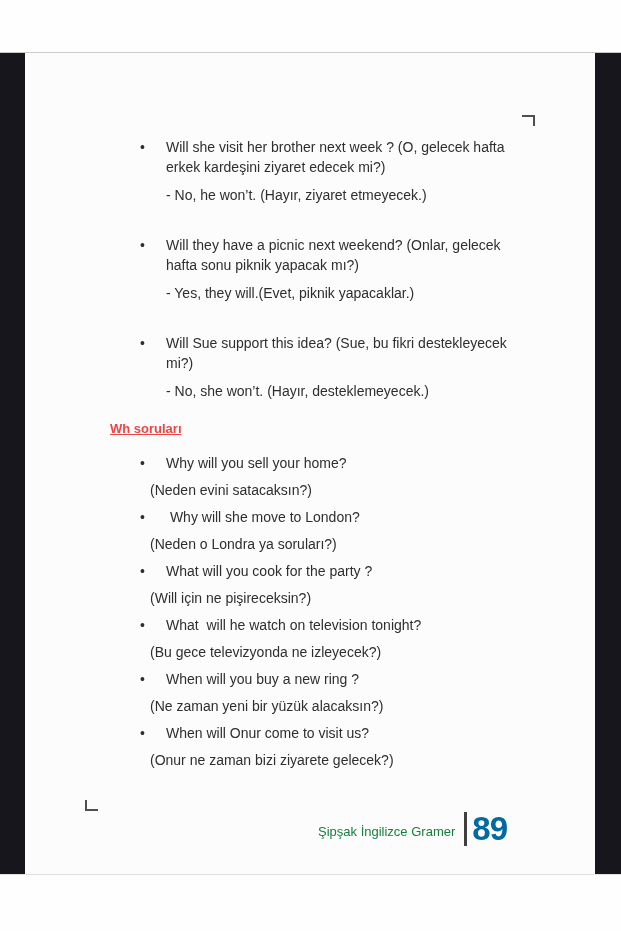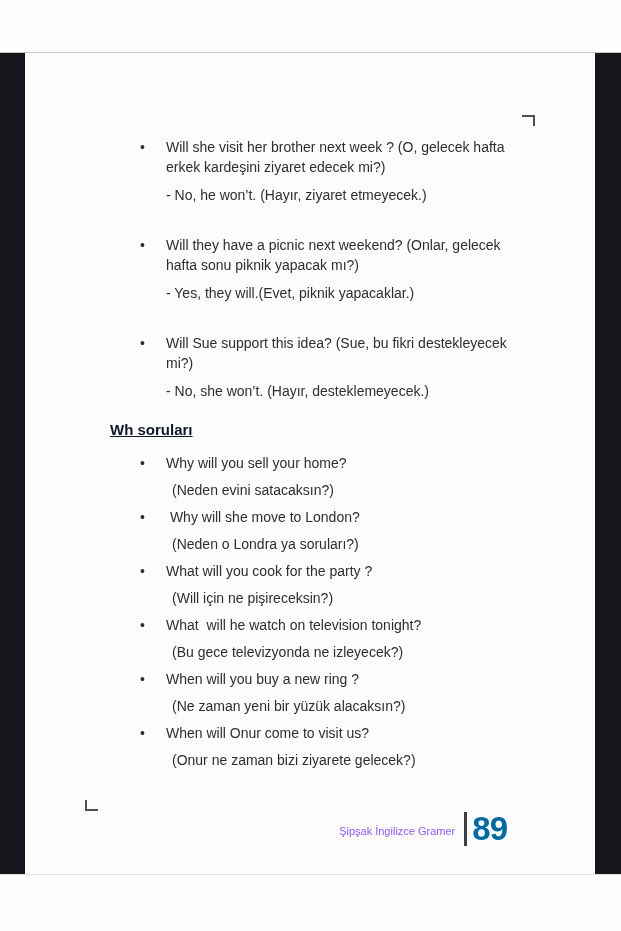--- a/index.html
+++ b/index.html
@@ -27,33 +27,33 @@
   .qa-list{position:absolute;left:115px;top:84px;width:380px;
     color:#2e2e2e;font-size:14px;line-height:20px;}
   .qa-item{margin-bottom:30px;}
   .qa-q{display:flex;}
   .qa-bullet{width:26px;flex:none;}
   .qa-text{width:342px;white-space:pre-wrap;}
   .qa-answer{margin:8px 0 0 26px;white-space:pre-wrap;}
 
   
   .wh-heading{position:absolute;left:85px;top:368px;
-    font-size:15px;font-weight:bold;text-decoration:underline;color:#0f172a;}
+    font-size:13px;font-weight:bold;text-decoration:underline;color:#ef4444;}
 
   
   .wh-list{position:absolute;left:115px;top:397px;width:430px;
     color:#2e2e2e;font-size:14px;}
   .wh-q{display:flex;line-height:27px;}
   .wh-bullet{width:26px;flex:none;}
   .wh-text{white-space:pre-wrap;}
-  .wh-t{margin-left:32px;line-height:27px;white-space:pre-wrap;}
+  .wh-t{margin-left:10px;line-height:27px;white-space:pre-wrap;}
 
   
   .footer{position:absolute;right:88px;bottom:26px;display:flex;align-items:center;}
-  .footer-title{font-size:11px;color:#8b5cf6;padding-top:4px;}
+  .footer-title{font-size:13px;color:#15803d;padding-top:4px;}
   .footer-sep{width:3px;height:34px;background:#3f3f3f;margin-left:9px;margin-right:5px;}
   .footer-num{font-size:33px;font-weight:bold;color:#0369a1;letter-spacing:-1px;}
 </style>
 </head>
 <body>
 
 <div class="screen">
   <div class="band">
     <div class="bar bar-left"></div>
     <div class="bar bar-right"></div>

